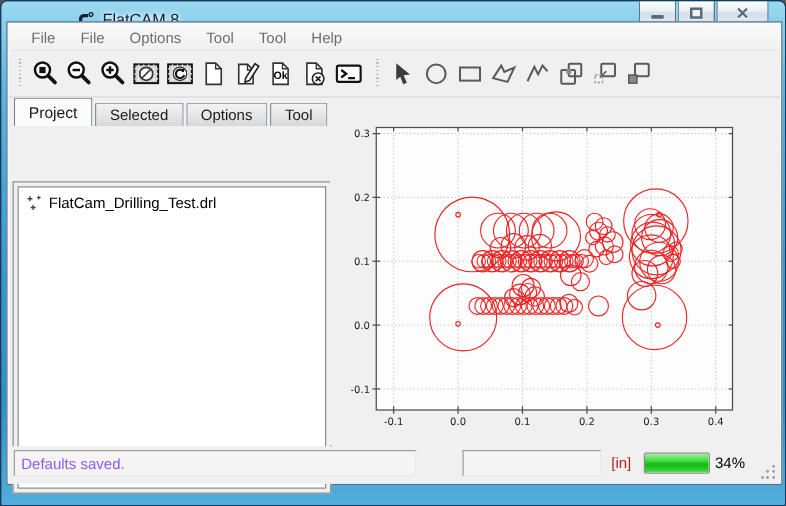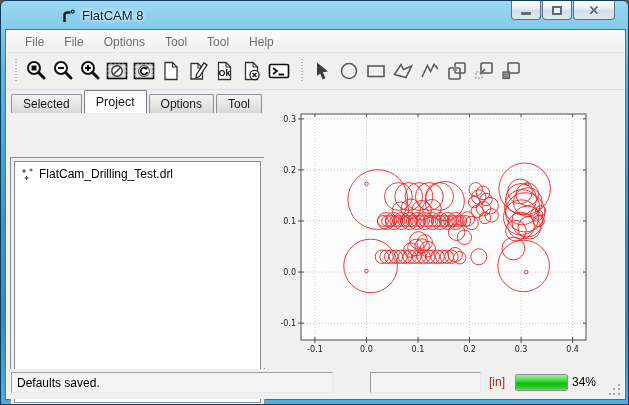--- a/index.html
+++ b/index.html
@@ -22,21 +22,21 @@
     background:linear-gradient(180deg,#ffffff 0%,#eaf1f7 40%,#d3dee8 55%,#e2ebf3 100%);
     display:flex;align-items:center;justify-content:center;
     color:#55646f;font-size:11px;
   }
   .winbtn.min{width:30px}.winbtn.max{width:30px}.winbtn.close{width:42px}
   .glyph-min{width:10px;height:3px;background:#5a6b77;border-radius:1px;margin-top:6px;}
   .glyph-max{width:10px;height:9px;border:2px solid #5a6b77;background:#eef4f9;}
   .glyph-close{font-size:13px;font-weight:bold;color:#5a6b77;text-shadow:0 1px 0 #fff;}
   
   .content{
-    position:absolute;left:4px;top:28px;width:621px;height:371px;
+    position:absolute;left:4px;top:16px;width:621px;height:371px;
     background:#f0f0f0;border:1px solid #4c708e;
     box-shadow:inset 0 0 0 1px rgba(253,253,253,.85);
     padding-left:48px;
   }
   
   .menubar{position:absolute;left:1px;top:1px;right:1px;height:22px;display:flex;align-items:center;
     background:linear-gradient(180deg,#fbfbfb,#f0f0f0);border-bottom:1px solid #e6e6e6;padding-left:8px;}
   .menu-item{padding:3px 10px;font-size:12px;color:#6e6e6e;}
   
   .toolbar{position:absolute;left:1px;top:23px;right:1px;height:37px;display:flex;align-items:center;
@@ -61,21 +61,21 @@
     border:1px solid #898d93;background:#f0f0f0;padding:3px;margin-top:44px;}
   .tree-inner{width:100%;height:100%;border:1px solid #898d93;background:#ffffff;padding:5px 4px;}
   .tree-item{display:flex;align-items:center;font-size:12px;color:#000;}
   .tree-item svg{margin:0 5px 0 2px;flex:none;}
   
   .plot-wrap{position:absolute;left:258px;top:62px;width:350px;height:276px;background:#f0f0f0;}
   
   .statusbar{position:absolute;left:1px;right:1px;top:339px;height:30px;background:#f0f0f0;}
   .sbox{position:absolute;top:3px;height:21px;background:#f4f4f4;
     border:1px solid;border-color:#9f9f9f #e9e9e9 #e9e9e9 #9f9f9f;
-    font-size:12px;color:#000000;display:flex;align-items:center;padding-left:5px;}
+    font-size:12px;color:#8b5cf6;display:flex;align-items:center;padding-left:5px;}
   .sbox.msg{left:4px;width:322px;}
   .sbox.aux{left:363px;width:111px;}
   .units{position:absolute;left:482px;top:6px;font-size:12px;color:#b91c1c;}
   .progress{position:absolute;left:508px;top:5px;width:53px;height:17px;border:1px solid #8e8e8e;background:#e6e6e6;border-radius:2px;overflow:hidden;}
   .progress .fill{height:100%;width:100%;
     background:linear-gradient(180deg,#9cf09c 0%,#4ade4a 35%,#12bb12 55%,#2ecb2e 85%,#66e066 100%);}
   .pct{position:absolute;left:565px;top:6px;font-size:12px;color:#000;}
   .grip{position:absolute;right:3px;bottom:3px;width:12px;height:12px;
     background-image:
       radial-gradient(circle at 10px 10px,#a7a7a7 1px,transparent 1.4px),
@@ -242,22 +242,22 @@
       </div>
       <div class="tbtn">
         <svg width="24" height="24" viewBox="0 0 24 24">
           <rect x="9" y="4" width="11" height="10" rx="1" fill="none" stroke="#5a5a5a" stroke-width="1.6"></rect>
           <rect x="4" y="13" width="6.5" height="6.5" fill="#8a8a8a" stroke="#5a5a5a" stroke-width="1.2"></rect>
         </svg>
       </div>
     </div>
 
     <div class="tabbar">
+      <div class="tab active">Project</div>
       <div class="tab">Selected</div>
-      <div class="tab active">Project</div>
       <div class="tab">Options</div>
       <div class="tab">Tool</div>
     </div>
 
     <div class="tree-outer">
       <div class="tree-inner">
         <div class="tree-item">
           <svg width="13" height="13" viewBox="0 0 13 13">
             <path d="M3 1 V5 M1 3 H5" stroke="#444" stroke-width="1.1"></path>
             <path d="M10 0.5 V3.5 M8.5 2 H11.5" stroke="#444" stroke-width="1"></path>

